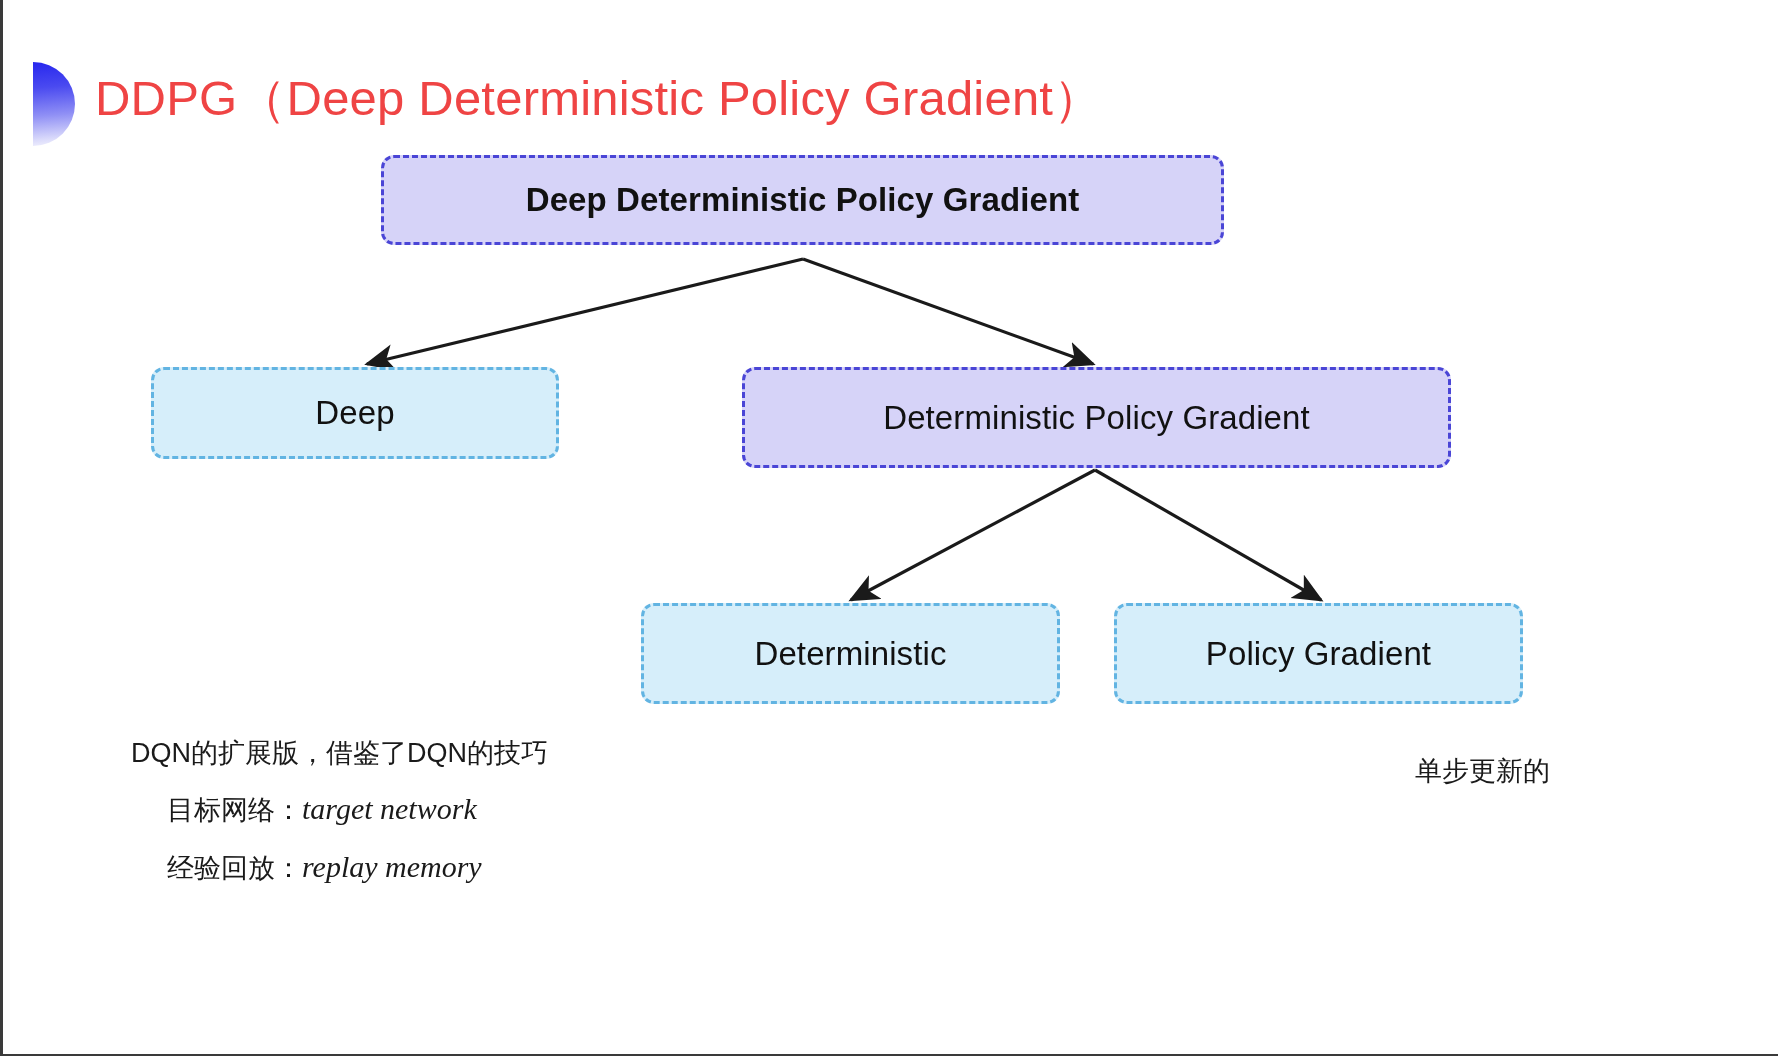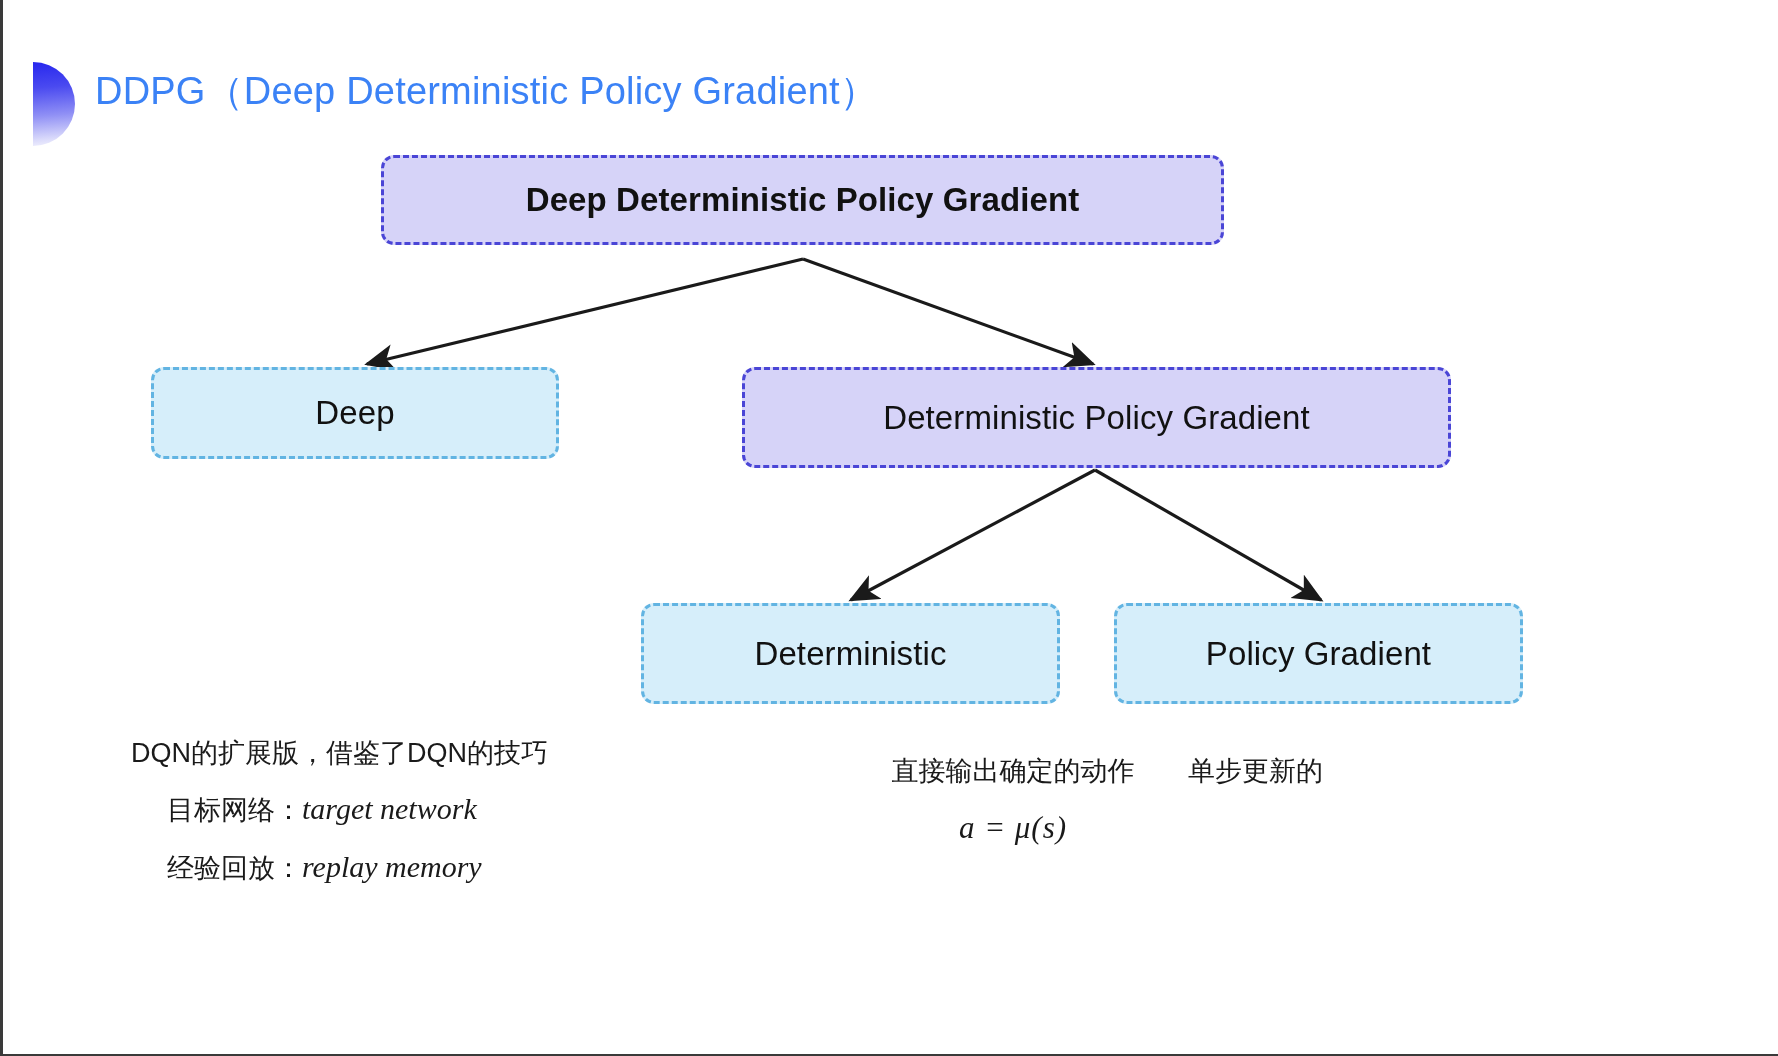--- a/index.html
+++ b/index.html
@@ -26,23 +26,23 @@
     top: 62px;
     width: 42px;
     height: 84px;
     border-radius: 0 100% 100% 0 / 0 50% 50% 0;
     background: linear-gradient(175deg, #2727ee 0%, #4a4af0 30%, #8f8ff5 62%, #dcdcfb 90%, #f4f4fe 100%);
   }
   #title-text {
     position: absolute;
     left: 92px;
     top: 70px;
-    font-size: 38px;
+    font-size: 49px;
     line-height: 1.15;
-    color: #3b82f6;
+    color: #ef4444;
     letter-spacing: 0.2px;
     white-space: nowrap;
     font-weight: 400;
   }
 
   
   .node {
     position: absolute;
     box-sizing: border-box;
     display: flex;
@@ -87,21 +87,21 @@
   .caption {
     position: absolute;
     color: #1a1a1a;
     font-size: 27px;
     line-height: 1.95;
     white-space: nowrap;
   }
   #caption-left  { left: 128px; top: 727px; text-align: left; }
   #caption-left .ln2, #caption-left .ln3 { padding-left: 36px; }
   #caption-mid   { left: 740px; top: 745px; width: 540px; text-align: center; }
-  #caption-right { left: 1185px; top: 745px; width: 362px; text-align: left; }
+  #caption-right { left: 1185px; top: 745px; width: 362px; text-align: right; }
 
   .mathi {
     font-family: "Liberation Serif", "DejaVu Serif", serif;
     font-style: italic;
     font-size: 30px;
   }
   .formula {
     font-family: "Liberation Serif", "DejaVu Serif", serif;
     font-style: italic;
     font-size: 31px;
@@ -140,22 +140,18 @@
   <div class="node blue" id="node-det">Deterministic</div>
 
   <div class="node blue" id="node-pg">Policy Gradient</div>
 
   <div class="caption" id="caption-left">
     <span class="cline">DQN的扩展版，借鉴了DQN的技巧</span>
     <span class="cline ln2"><span>目标网络：</span><span class="mathi">target network</span></span>
     <span class="cline ln3"><span>经验回放：</span><span class="mathi">replay memory</span></span>
   </div>
 
-  <div class="caption" id="caption-mid">
-    <span class="cline">直接输出确定的动作</span>
-    <span class="cline formula">a = μ(s)</span>
-  </div>
 
   <div class="caption" id="caption-right">
     <span class="cline">单步更新的</span>
   </div>
 
 </div>
 
 </body></html>

